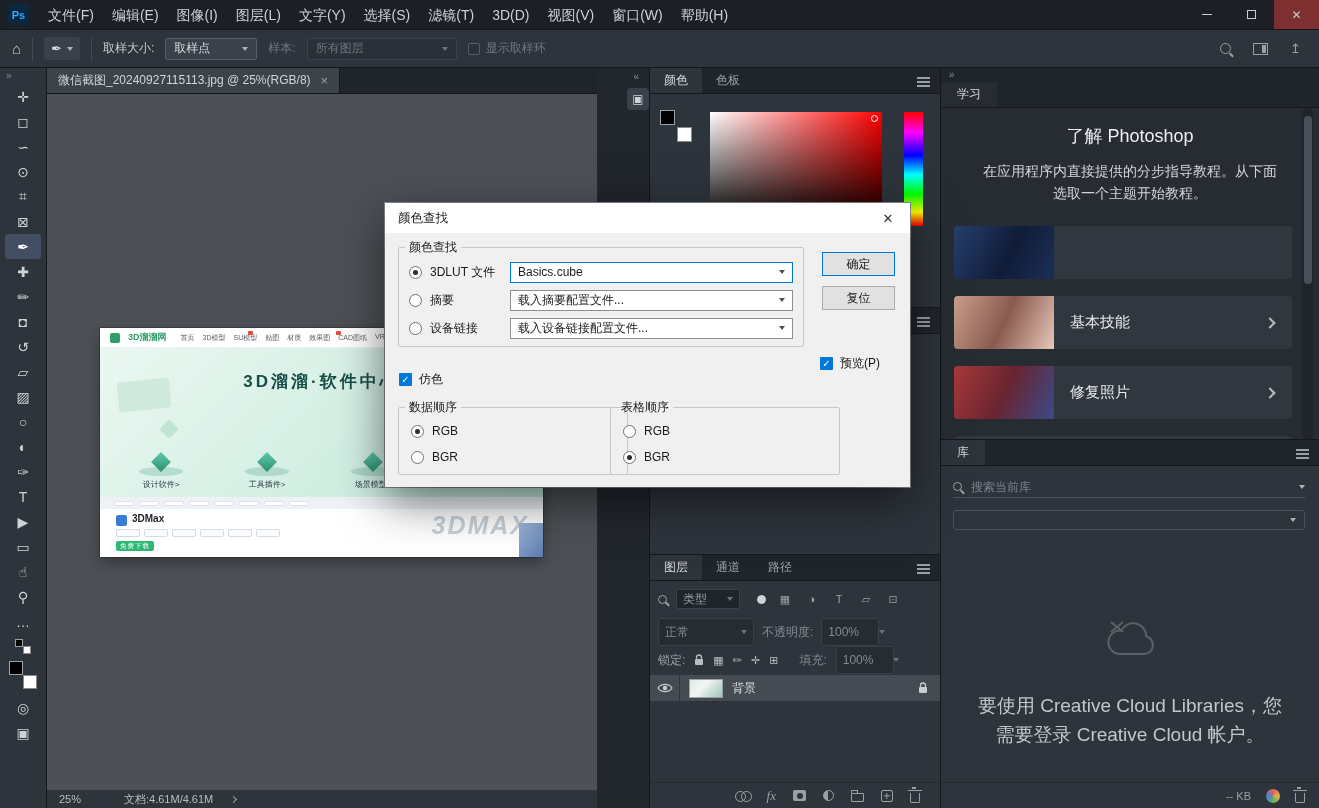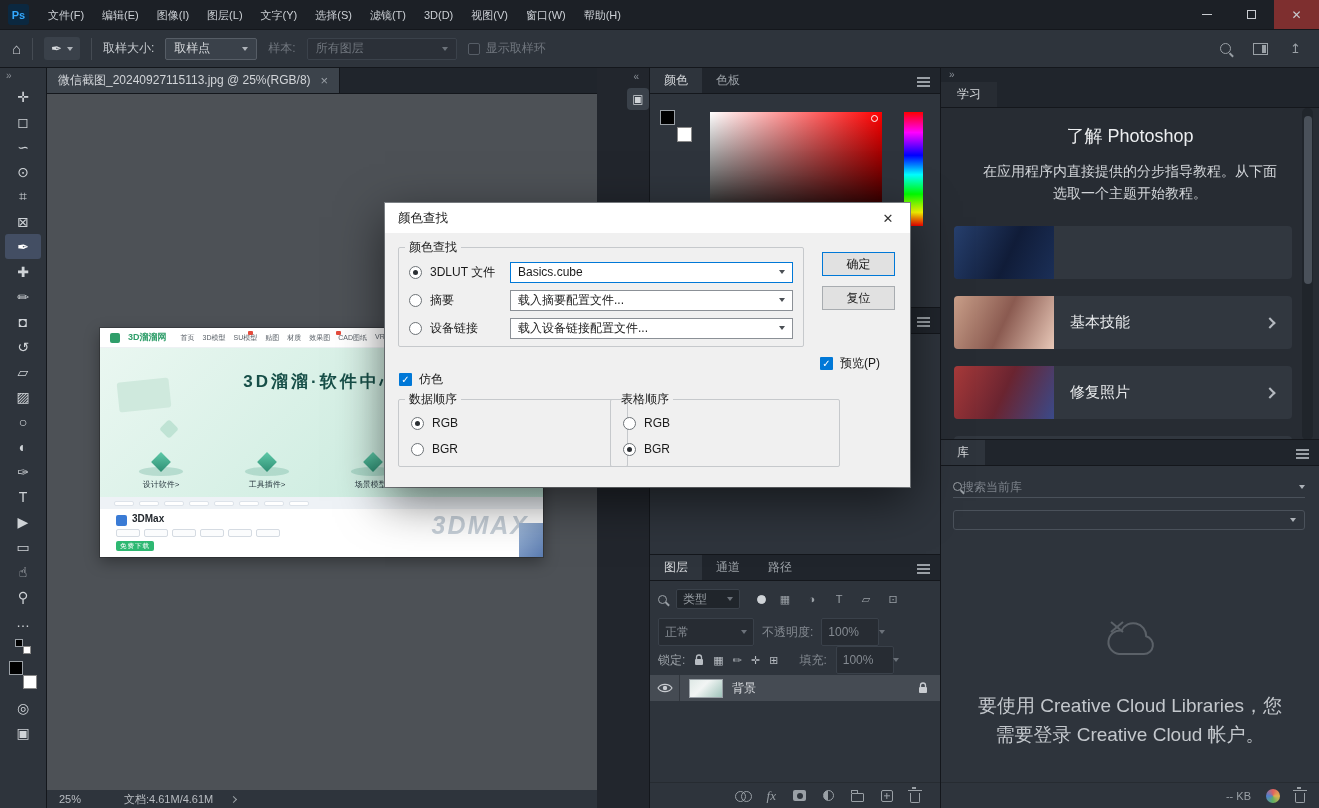--- a/index.html
+++ b/index.html
@@ -4,21 +4,21 @@
 <style>
 *{margin:0;padding:0;box-sizing:border-box}
 html,body{width:1319px;height:808px;background:#14171c}
 body{font-family:"Liberation Sans","DejaVu Sans",sans-serif}
 .app{position:relative;width:1319px;height:808px;overflow:hidden;background:#20252c;color:#d6d9dc;font-size:12px}
 
 
 .menubar{position:absolute;left:0;top:0;width:1319px;height:30px;background:#1c2026;display:flex;align-items:center;border-bottom:1px solid #14171c;z-index:5}
 .ps-logo{width:21px;height:21px;margin:0 10px 0 8px;border-radius:3px;background:#0b2840;color:#34a9ff;font-weight:bold;font-size:11px;display:flex;align-items:center;justify-content:center;flex:none}
 .menu-items{display:flex;height:100%;align-items:center}
-.menu-item{padding:0 9px;font-size:11px;color:#ccd0d5;line-height:30px;white-space:nowrap}
+.menu-item{padding:0 9px;font-size:14px;color:#ccd0d5;line-height:30px;white-space:nowrap}
 .win-controls{margin-left:auto;display:flex;height:100%}
 .winbtn{width:45px;height:100%;display:flex;align-items:center;justify-content:center;color:#c9ccd1;font-size:12px}
 .winbtn .win-min{width:10px;height:1px;background:#c9ccd1}
 .winbtn .win-max{width:9px;height:9px;border:1px solid #c9ccd1}
 .winbtn.close{background:#7e2f2f}
 
 
 .optionsbar{position:absolute;left:0;top:30px;width:1319px;height:38px;background:#2e343c;display:flex;align-items:center;border-bottom:1px solid #14171c;padding-left:12px;gap:11px;z-index:5}
 .opt-home{font-size:15px;color:#c9ccd1}
 .vdiv{width:1px;height:22px;background:#454b53}
@@ -164,21 +164,21 @@
 .learn-cards .learn-card:nth-of-type(2) .lc-thumb{background:linear-gradient(115deg,#caa08a 0%,#8a5a50 50%,#e8c8b8 100%)}
 .learn-cards .learn-card:nth-of-type(3) .lc-thumb{background:linear-gradient(115deg,#a83a3a 0%,#6a2430 50%,#3a4a8a 100%)}
 .learn-card.partial .lc-thumb{background:linear-gradient(115deg,#b04038,#7a2a2a)}
 .lc-label{flex:1;padding-left:16px;font-size:15px;color:#e9ebed}
 .lc-chev{width:8px;height:8px;border-top:2px solid #b5bac0;border-right:2px solid #b5bac0;transform:rotate(45deg);margin-right:18px;flex:none}
 .learn-sb-track{position:absolute;right:6px;top:0;width:11px;height:332px;background:#20252b;border-radius:5px}
 .learn-sb-thumb{position:absolute;right:7.5px;top:8px;width:8px;height:168px;background:#4a515a;border-radius:4px}
 
 .lib-tabs{height:26px;background:#20252c;display:flex;border-bottom:1px solid #14171c;position:relative}
 .lib-body{position:relative;height:342px;background:#2e343c}
-.lib-search{position:absolute;left:12px;top:10px;right:14px;height:22px;border-bottom:1px solid #4a515a;display:flex;align-items:center;color:#7c828a}
+.lib-search{position:absolute;left:12px;top:10px;right:14px;height:22px;border-bottom:1px solid #4a515a;display:flex;align-items:center;gap:9px;color:#7c828a}
 .lib-search input{background:transparent;border:none;outline:none;color:#d6d9dc;font:inherit;flex:1;min-width:0}
 .lib-search input::placeholder{color:#7c828a}
 .lib-select{position:absolute;left:12px;top:44px;right:14px;height:20px;border:1px solid #4a515a;border-radius:3px;display:flex;align-items:center;justify-content:flex-end;padding:0 8px}
 .lib-view{position:absolute;left:12px;top:72px;right:14px;display:flex;align-items:center;gap:7px;color:#cfd3d7}
 .lib-view-icons{margin-left:auto;display:flex;gap:15px;align-items:center}
 .grid-icon{width:12px;height:12px;background:linear-gradient(#cfd3d7,#cfd3d7) left top,linear-gradient(#cfd3d7,#cfd3d7) right top,linear-gradient(#cfd3d7,#cfd3d7) left bottom,linear-gradient(#cfd3d7,#cfd3d7) right bottom;background-size:5px 5px;background-repeat:no-repeat}
 .list-icon{width:13px;height:1.8px;background:#9aa0a6;box-shadow:0 4px 0 #9aa0a6,0 8px 0 #9aa0a6;margin-top:-8px}
 .lib-empty{position:absolute;left:0;right:0;top:150px;text-align:center}
 .lib-empty-text{margin-top:28px;font-size:19px;line-height:1.55;color:#c3c7cc}
 .lib-footer{position:absolute;left:0;right:0;bottom:0;height:26px;display:flex;align-items:center;justify-content:flex-end;gap:15px;padding-right:14px;color:#9aa0a6;border-top:1px solid #262b31;font-size:11px}
@@ -197,21 +197,21 @@
 .dlg-row-label{width:88px;padding-left:8px;white-space:nowrap}
 .combo{flex:1;margin-right:10px;height:21px;background:#fff;border:1px solid #8b9096;display:flex;align-items:center;justify-content:space-between;padding:0 7px;gap:6px;overflow:hidden;white-space:nowrap}
 .dlg-row.selected .combo{border-color:#0078d7}
 .dlg-btn{position:absolute;left:437px;width:73px;height:24px;background:#e1e1e1;border:1px solid #a8acb0;display:flex;align-items:center;justify-content:center}
 .btn-ok{top:49px;border-color:#0078d7}
 .btn-reset{top:83px}
 .dlg-check{position:absolute;display:flex;align-items:center;gap:7px;white-space:nowrap}
 .chk-preview{left:435px;top:152px}
 .chk-dither{left:14px;top:168px}
 .cbx{width:13px;height:13px;background:#0078d7;color:#fff;font-size:10px;display:flex;align-items:center;justify-content:center;border-radius:1px;flex:none}
-.fs-order{top:188px;width:230px;height:76px;padding-top:2px}
+.fs-order{top:196px;width:230px;height:76px;padding-top:2px}
 .fs-data{left:13px}
 .fs-table{left:225px}
 .order-row{display:flex;align-items:center;gap:8px;padding-left:12px;height:26px}
 </style>
 </head>
 <body>
 
 <div class="app">
 
   <div class="menubar">

